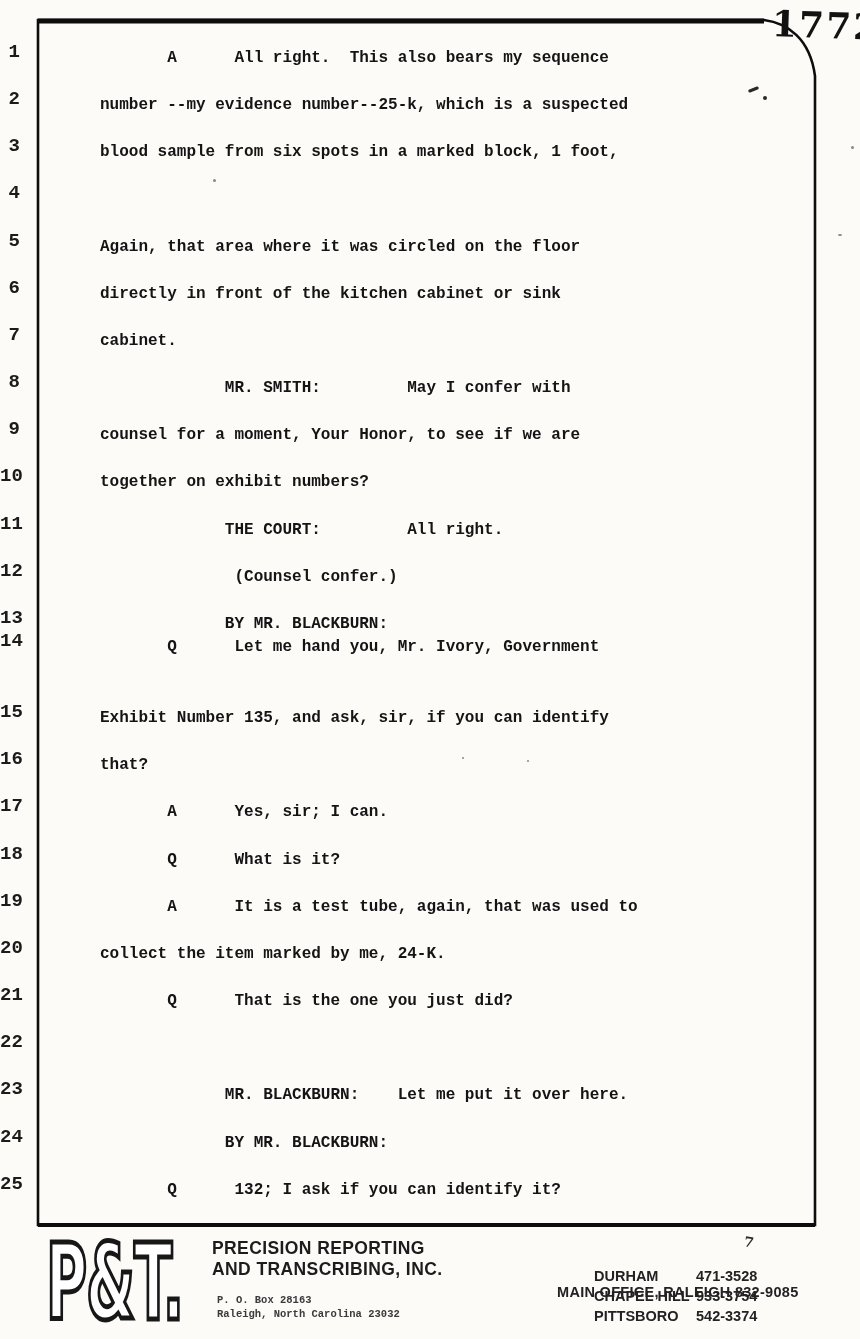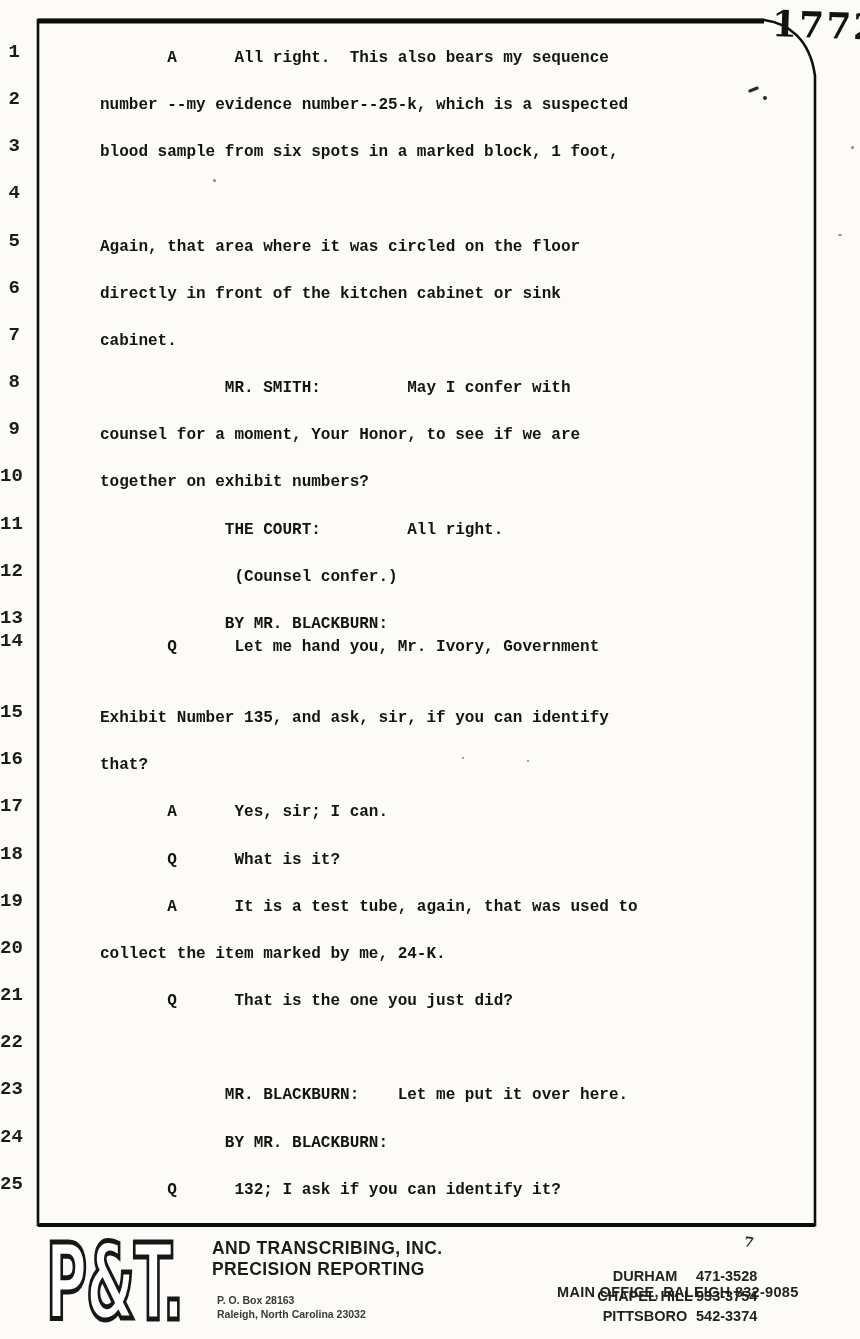--- a/index.html
+++ b/index.html
@@ -42,35 +42,35 @@
     transform:scaleX(0.53); transform-origin:0 0; white-space:nowrap;
   }
   .company {
     position:absolute; left:212px; top:1238px;
     font-family:"Liberation Sans", sans-serif; font-weight:700;
     font-size:17.5px; line-height:21px; letter-spacing:0.4px; color:#1c1c1c;
     white-space:nowrap;
   }
   .address {
     position:absolute; left:217px; top:1294px;
-    font-family:Liberation Sans, sans-serif; font-weight:700;
+    font-family:Liberation Mono, monospace; font-weight:700;
     font-size:10.5px; line-height:13.5px; color:#3a3a3a; white-space:nowrap;
   }
   .main-office {
     position:absolute; left:557px; top:1244px;
     font-family:"Liberation Sans", sans-serif; font-weight:700;
     font-size:14.5px; letter-spacing:0.3px; color:#222; white-space:nowrap;margin-top:40px;
   }
   .office-table {
     position:absolute; left:594px; top:1266px;
     font-family:"Liberation Sans", sans-serif; font-weight:700;
     font-size:14.5px; color:#222;
   }
   .office-row { display:flex; height:20px; line-height:20px; }
-  .office-city { width:102px; white-space:nowrap;text-align:center; }
+  .office-city { width:102px; white-space:nowrap; }
   .office-phone { white-space:nowrap; }
   .pen7 {
     position:absolute; left:744px; top:1234px;
     font-family:"DejaVu Serif", serif; font-size:14px; font-weight:700;
     transform:rotate(10deg); color:#2a2a2a;
   }
 </style>
 </head>
 <body>
 
@@ -187,22 +187,22 @@
       <span class="txt">             BY MR. BLACKBURN:</span>
     </div>
   <div class="row" style="top:1173px">
       <span class="num">25</span>
       <span class="txt">       Q      132; I ask if you can identify it?</span>
     </div>
 
   <div class="logo">P&amp;T.</div>
 
   <div class="company">
+    <div>PRECISION REPORTING</div>
     <div>AND TRANSCRIBING, INC.</div>
-    <div>PRECISION REPORTING</div>
   </div>
 
   <div class="address">
     <div>P. O. Box 28163</div>
     <div>Raleigh, North Carolina  23032</div>
   </div>
 
   <div class="main-office">MAIN OFFICE, RALEIGH  832-9085</div>
   <div class="pen7">7</div>
 

